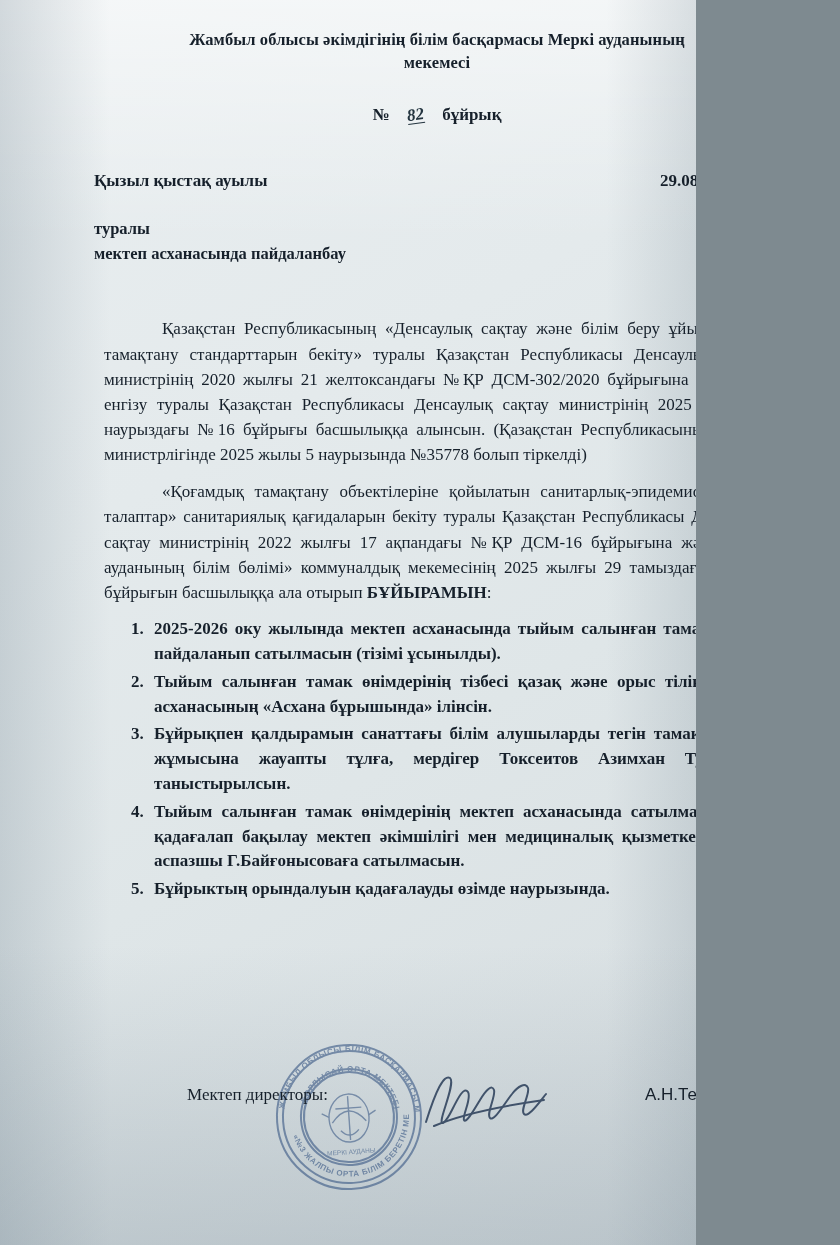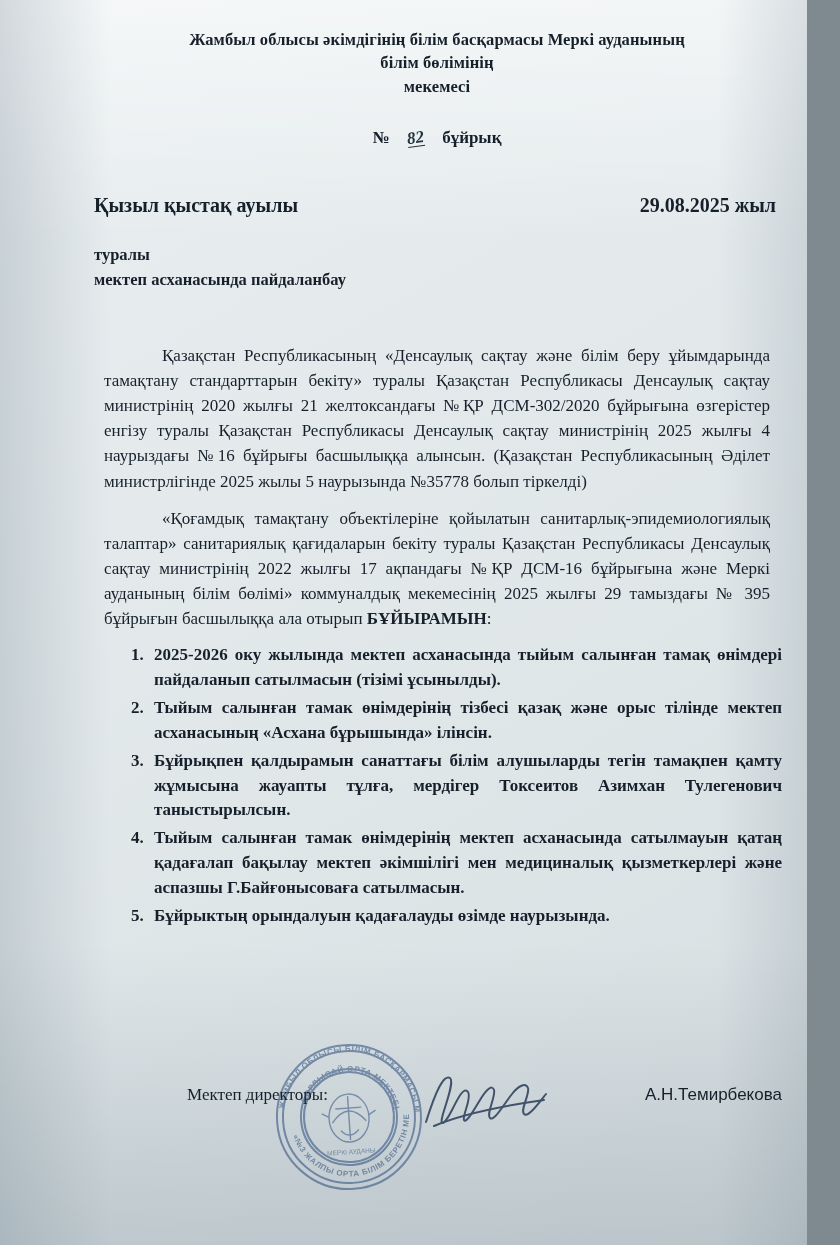--- a/index.html
+++ b/index.html
@@ -2,21 +2,21 @@
 <html lang="kk"><head>
 <meta charset="utf-8">
 <style>
   html, body {
     margin: 0;
     padding: 0;
     background: #7e8a90;
   }
   .page {
     position: relative;
-    width: 807px;
+    width: 696px;
     height: 1245px;
     overflow: hidden;
     background: linear-gradient(150deg, #e9eef0 0%, #e4eaec 35%, #dfe6e8 60%, #d7dee1 100%);
     font-family: "Liberation Serif", serif;
     color: #16202b;
   }
   
   .paper-shade-top {
     position: absolute;
     left: 0; top: 0; width: 840px; height: 240px;
@@ -83,21 +83,21 @@
     text-decoration: underline;
     text-underline-offset: 3px;
   }
 
   .place-date {
     margin-top: 26px;
     display: flex;
     justify-content: space-between;
     align-items: baseline;
     font-weight: bold;
-    font-size: 20px;
+    font-size: 17px;
   }
   .place { padding-left: 2px; }
   .date { padding-right: 6px; margin-top: 20px; }
 
   .subject {
     margin-top: 26px;
     font-weight: bold;
     font-size: 16.5px;
     line-height: 1.5;
     padding-left: 2px;
@@ -183,21 +183,20 @@
 
   <div class="paper-shade-top"></div>
   <div class="paper-shade-left"></div>
   <div class="paper-shade-right"></div>
   <div class="paper-shade-bottom"></div>
 
   <div class="content">
 
     <div class="org-header">
       <span class="line l1">Жамбыл облысы әкімдігінің  білім басқармасы Меркі  ауданының</span>
-      <span class="line l2">білім бөлімінің</span>
       <span class="line l4">мекемесі</span>
     </div>
 
     <div class="order-line">
       <span>№</span>
       <span class="order-no-slot"><span class="order-no-hand">82</span></span>
       <span>бұйрық</span>
     </div>
 
     <div class="place-date">

